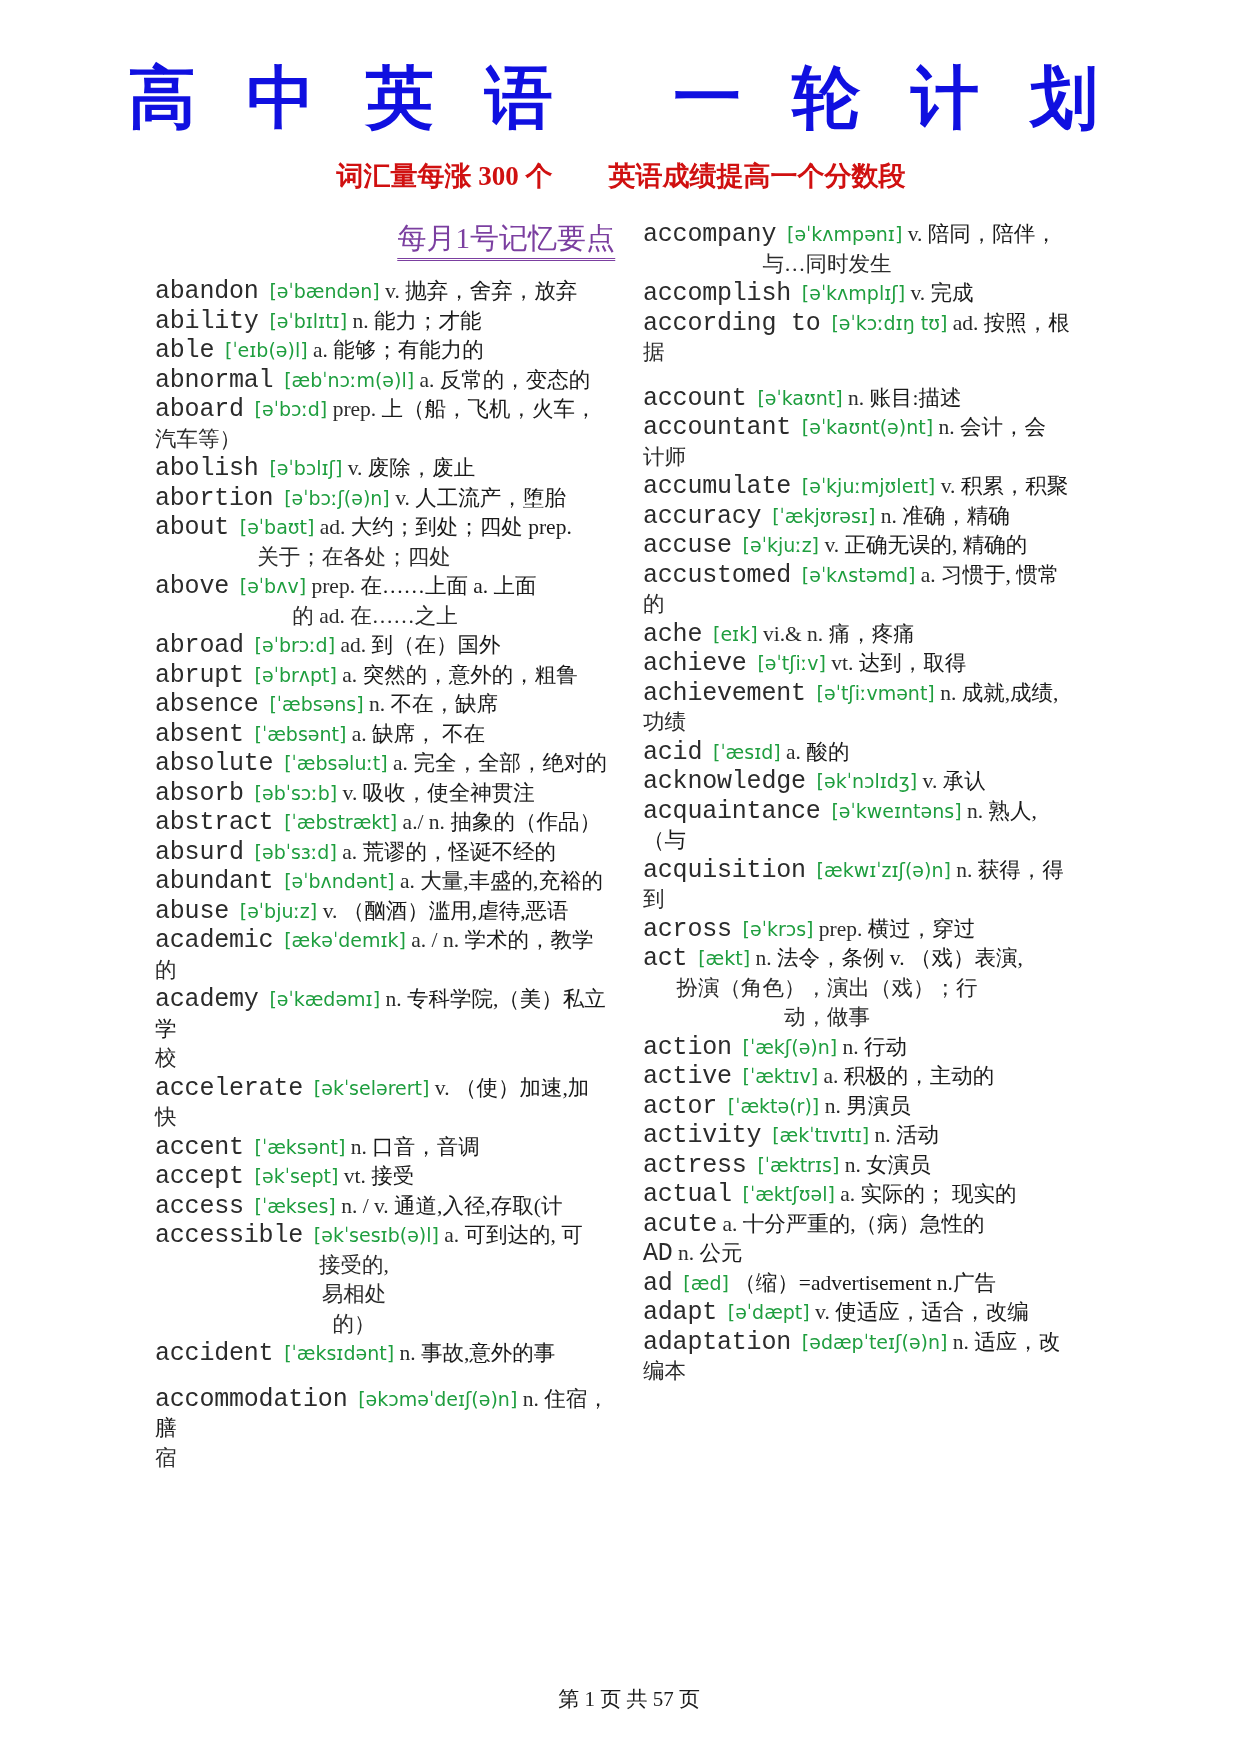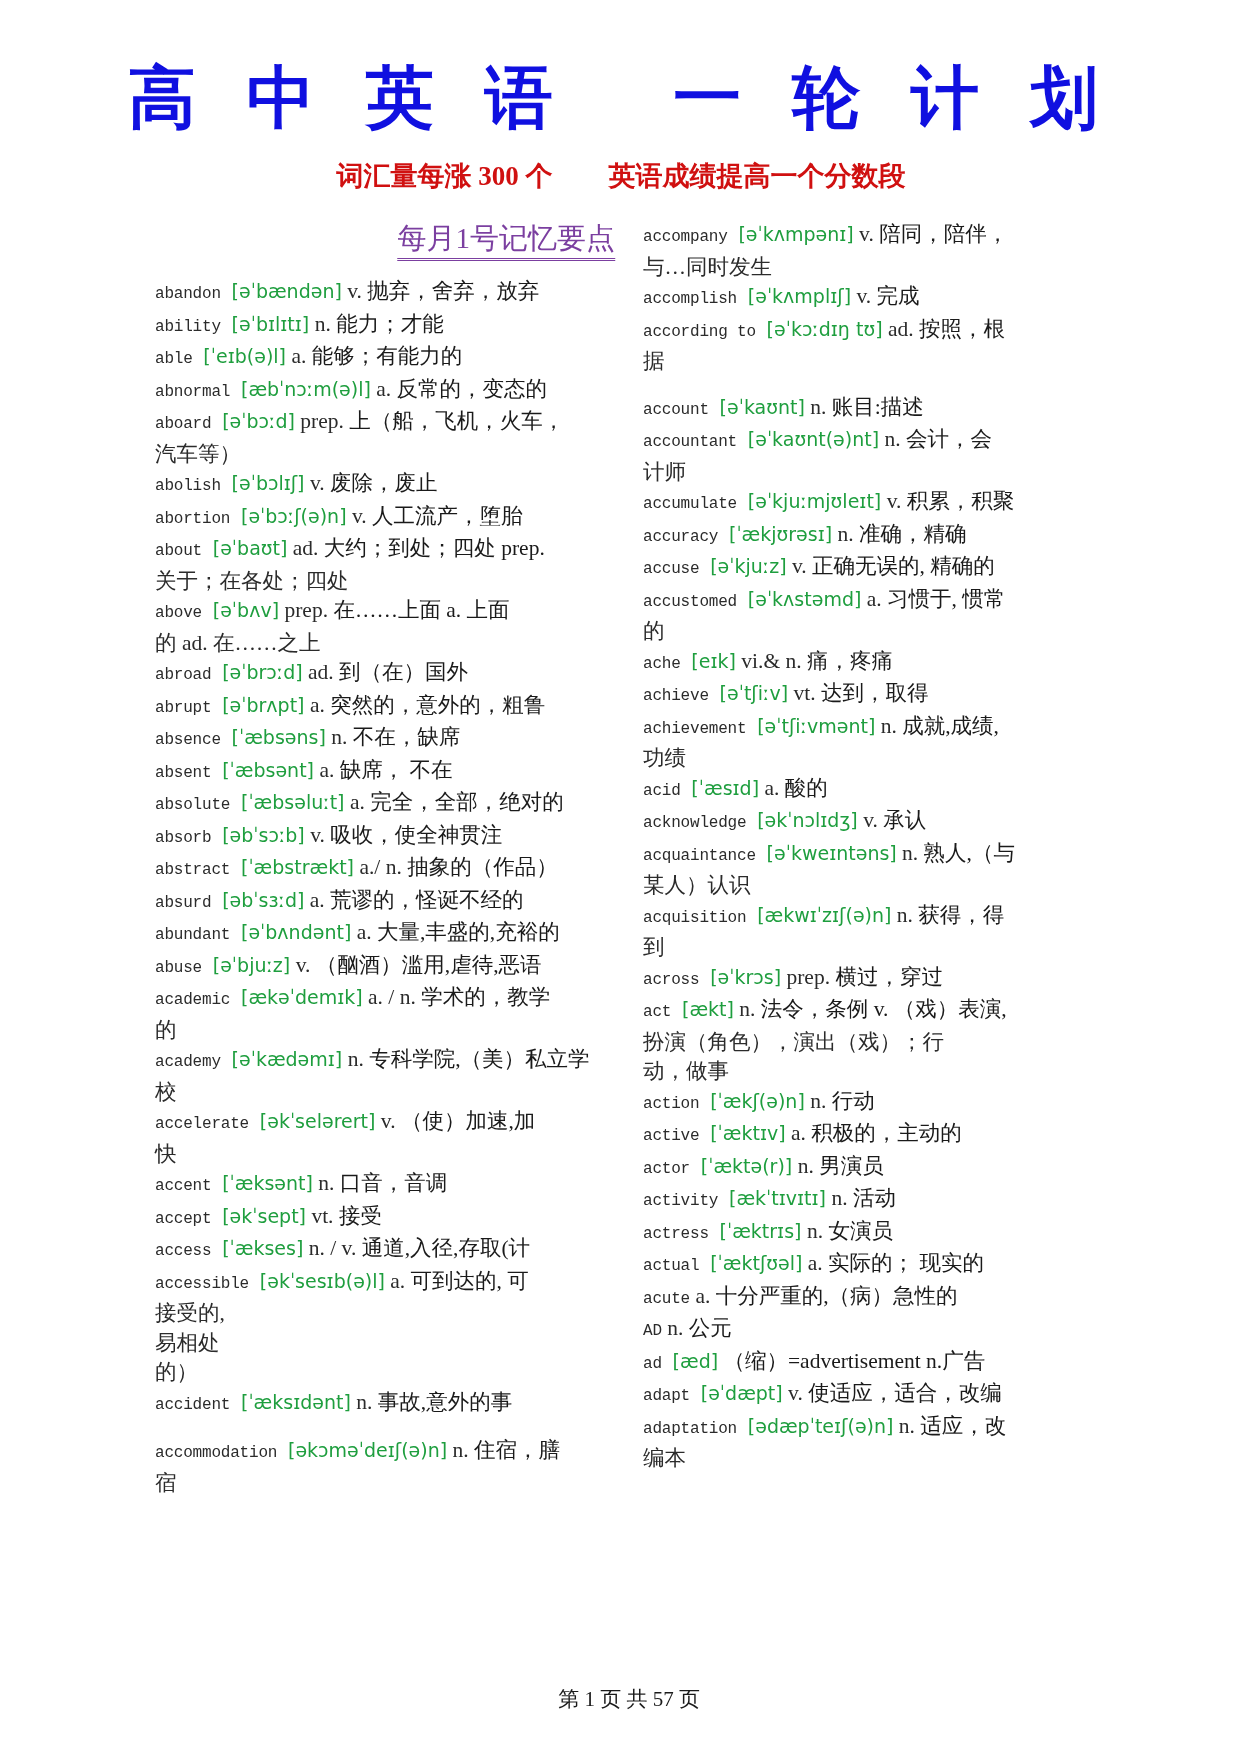--- a/index.html
+++ b/index.html
@@ -78,40 +78,40 @@
     font-size: 21.5px;
     line-height: 29.5px;
     color: #2b2b2b;
     margin: 0;
     word-wrap: break-word;
     white-space: pre-wrap;
     font-family: "Liberation Serif", "DejaVu Serif", serif;
   }
   .entry .w {
     font-family: "Liberation Mono", "DejaVu Sans Mono", monospace;
-    font-size: 16px;
+    font-size: 25px;
     color: #2b2b2b;
     letter-spacing: -0.2px;
   }
   .entry .ph {
     color: #1e9e3e;
     font-family: "DejaVu Sans", "Liberation Sans", sans-serif;
     font-size: 19px;
   }
   .entry .pos {
     color: #2b2b2b;
     font-family: "Liberation Serif", "DejaVu Serif", serif;
   }
   .entry .cn {
     color: #1a1a1a;
     font-family: "Liberation Serif", "DejaVu Serif", serif;
   }
   .entry .cont {
     display: block;
-    text-align: left;
+    text-align: center;
     padding-right: 6px;
   }
   .entry .cont.wide { padding-right: 62px; }
   .entry .cont.mid  { padding-right: 20px; }
   .entry .cont.left { text-align: left; padding-right: 0; }
 
   
   .footer {
     position: absolute;
     left: 16px;
@@ -185,21 +185,21 @@
           <p class="entry"><span class="w">accountant</span>  <span class="ph">[əˈkaʊnt(ə)nt]</span> <span class="pos">n.</span> <span class="cn">会计，会</span><span class="cont left">计师</span></p>
           <p class="entry"><span class="w">accumulate</span>  <span class="ph">[əˈkjuːmjʊleɪt]</span> <span class="pos">v.</span> <span class="cn">积累，积聚</span></p>
           <p class="entry"><span class="w">accuracy</span>  <span class="ph">[ˈækjʊrəsɪ]</span> <span class="pos">n.</span> <span class="cn">准确，精确</span></p>
           <p class="entry"><span class="w">accuse</span>  <span class="ph">[əˈkjuːz]</span> <span class="pos">v.</span> <span class="cn">正确无误的, 精确的</span></p>
           <p class="entry"><span class="w">accustomed</span>  <span class="ph">[əˈkʌstəmd]</span> <span class="pos">a.</span> <span class="cn">习惯于, 惯常</span><span class="cont left">的</span></p>
           <p class="entry"><span class="w">ache</span>  <span class="ph">[eɪk]</span> <span class="pos">vi.&amp; n.</span> <span class="cn">痛，疼痛</span></p>
           <p class="entry"><span class="w">achieve</span>  <span class="ph">[əˈtʃiːv]</span> <span class="pos">vt.</span> <span class="cn">达到，取得</span></p>
           <p class="entry"><span class="w">achievement</span>  <span class="ph">[əˈtʃiːvmənt]</span> <span class="pos">n.</span> <span class="cn">成就,成绩,</span><span class="cont left">功绩</span></p>
           <p class="entry"><span class="w">acid</span>  <span class="ph">[ˈæsɪd]</span> <span class="pos">a.</span> <span class="cn">酸的</span></p>
           <p class="entry"><span class="w">acknowledge</span>  <span class="ph">[əkˈnɔlɪdʒ]</span> <span class="pos">v.</span> <span class="cn">承认</span></p>
-          <p class="entry"><span class="w">acquaintance</span>  <span class="ph">[əˈkweɪntəns]</span> <span class="pos">n.</span> <span class="cn">熟人,（与</span><span class="cont wide">某人）认识</span></p>
+          <p class="entry"><span class="w">acquaintance</span>  <span class="ph">[əˈkweɪntəns]</span> <span class="pos">n.</span> <span class="cn">熟人,（与</span></p>
           <p class="entry"><span class="w">acquisition</span>  <span class="ph">[ækwɪˈzɪʃ(ə)n]</span> <span class="pos">n.</span> <span class="cn">获得，得</span><span class="cont left">到</span></p>
           <p class="entry"><span class="w">across</span>  <span class="ph">[əˈkrɔs]</span> <span class="pos">prep.</span> <span class="cn">横过，穿过</span></p>
           <p class="entry"><span class="w">act</span>  <span class="ph">[ækt]</span> <span class="pos">n.</span> <span class="cn">法令，条例 v. （戏）表演,</span><span class="cont wide">扮演（角色），演出（戏）；行</span><span class="cont wide">动，做事</span></p>
           <p class="entry"><span class="w">action</span>  <span class="ph">[ˈækʃ(ə)n]</span> <span class="pos">n.</span> <span class="cn">行动</span></p>
           <p class="entry"><span class="w">active</span>  <span class="ph">[ˈæktɪv]</span> <span class="pos">a.</span> <span class="cn">积极的，主动的</span></p>
           <p class="entry"><span class="w">actor</span>  <span class="ph">[ˈæktə(r)]</span> <span class="pos">n.</span> <span class="cn">男演员</span></p>
           <p class="entry"><span class="w">activity</span>  <span class="ph">[ækˈtɪvɪtɪ]</span> <span class="pos">n.</span> <span class="cn">活动</span></p>
           <p class="entry"><span class="w">actress</span>  <span class="ph">[ˈæktrɪs]</span> <span class="pos">n.</span> <span class="cn">女演员</span></p>
           <p class="entry"><span class="w">actual</span>  <span class="ph">[ˈæktʃʊəl]</span> <span class="pos">a.</span> <span class="cn">实际的； 现实的</span></p>
           <p class="entry"><span class="w">acute</span> <span class="pos">a.</span> <span class="cn">十分严重的,（病）急性的</span></p>

